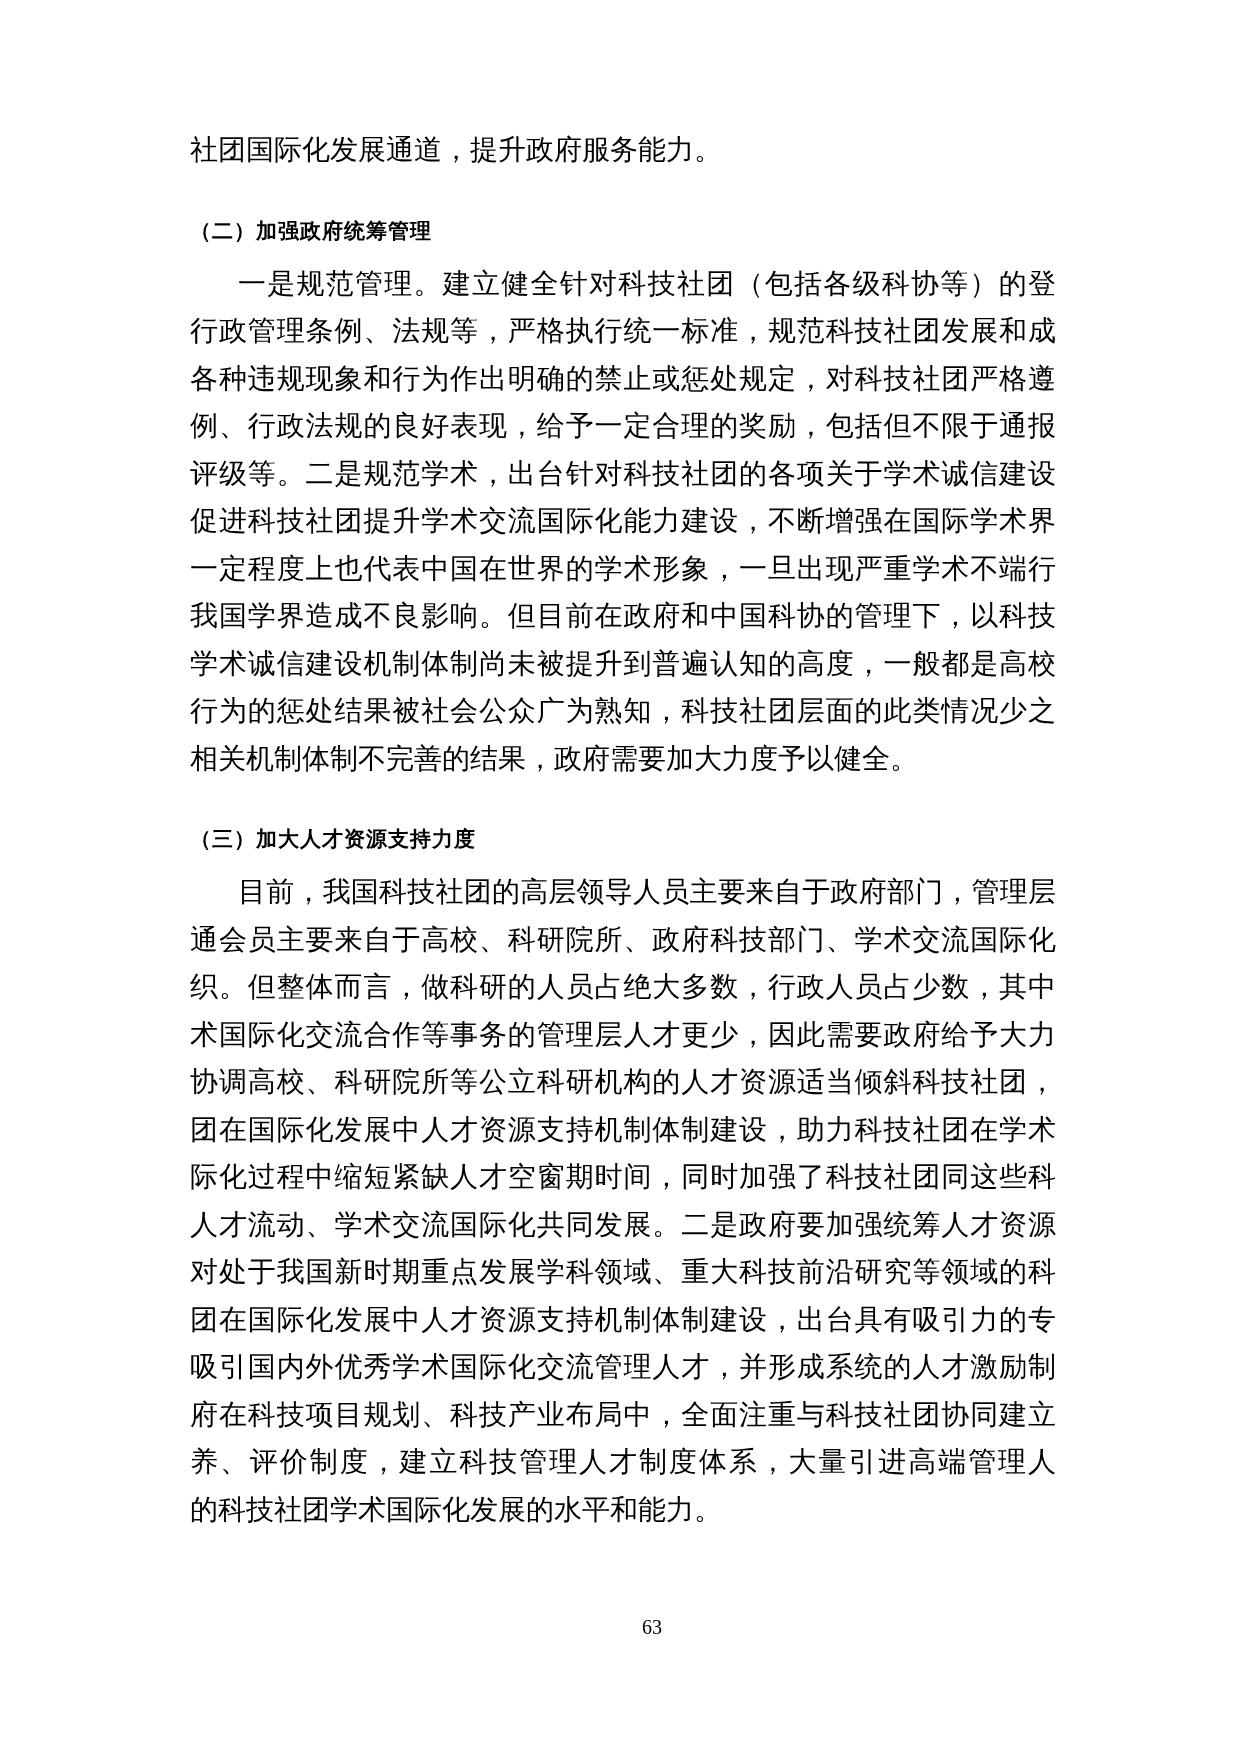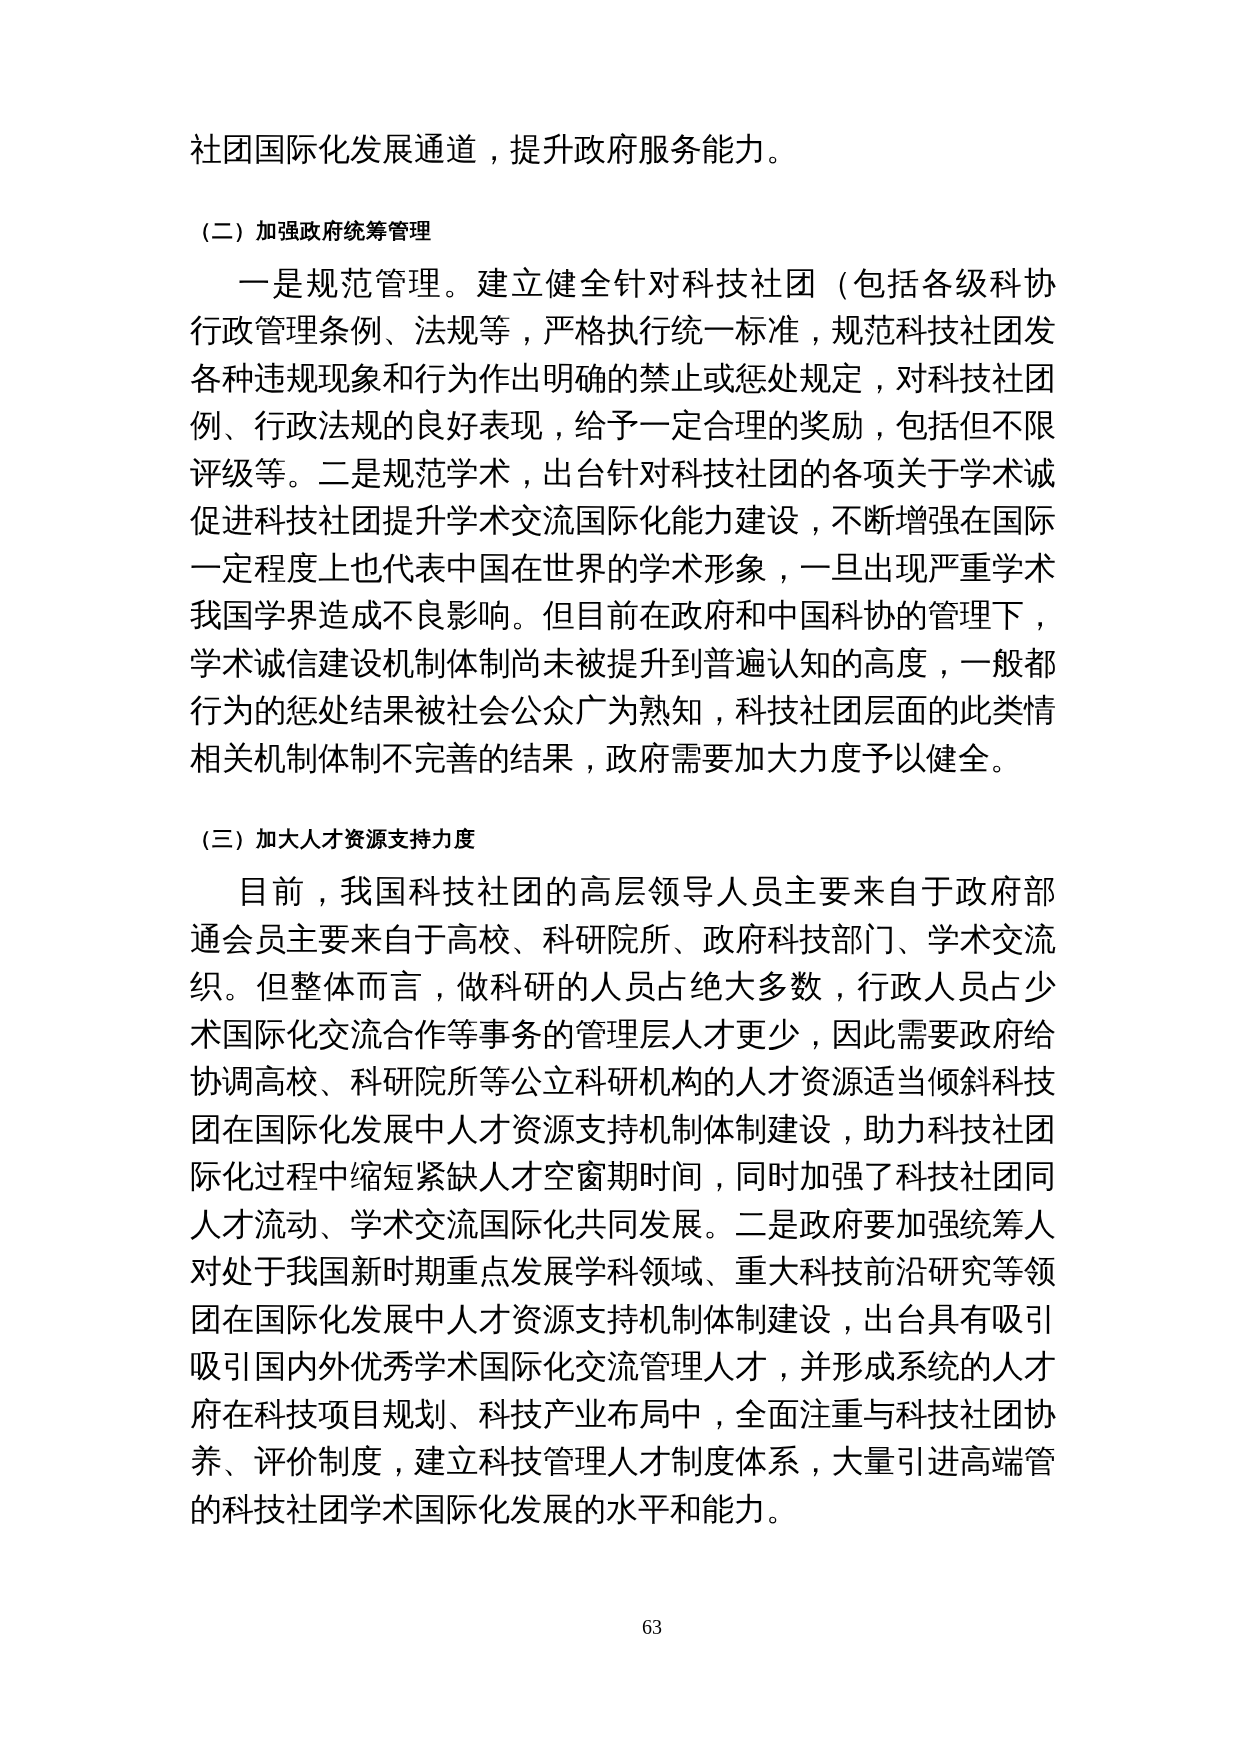--- a/index.html
+++ b/index.html
@@ -12,21 +12,21 @@
     font-family:"Liberation Serif","DejaVu Serif",serif;
     overflow:hidden;
   }
   .content{
     position:absolute;
     left:190px;
     top:126px;
     width:866px;
   }
   .line{
-    font-size:32px;
+    font-size:28px;
     line-height:47.5px;
     height:47.5px;
     overflow:hidden;
   }
   .justify{
     text-align:justify;
     text-align-last:justify;
     text-justify:inter-ideograph;
   }
   .last{

